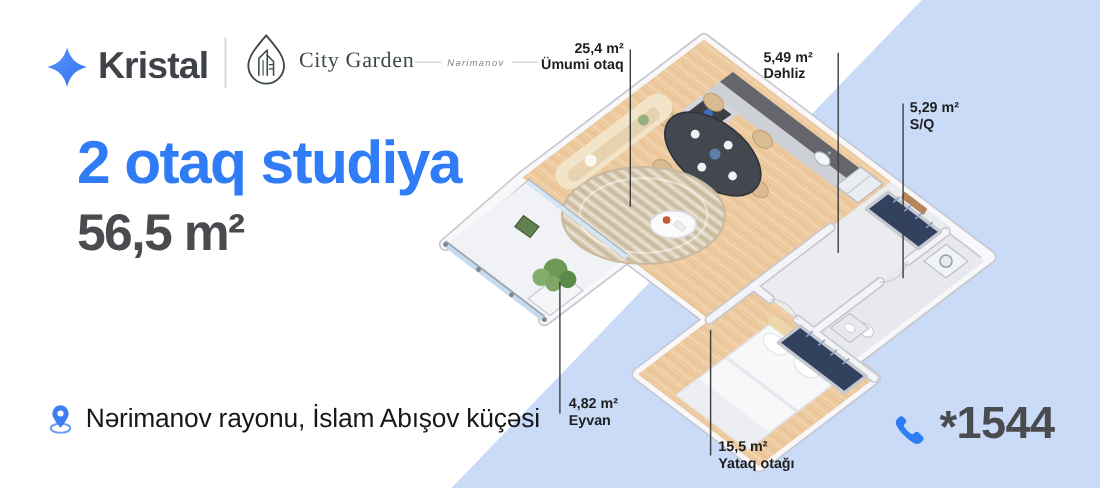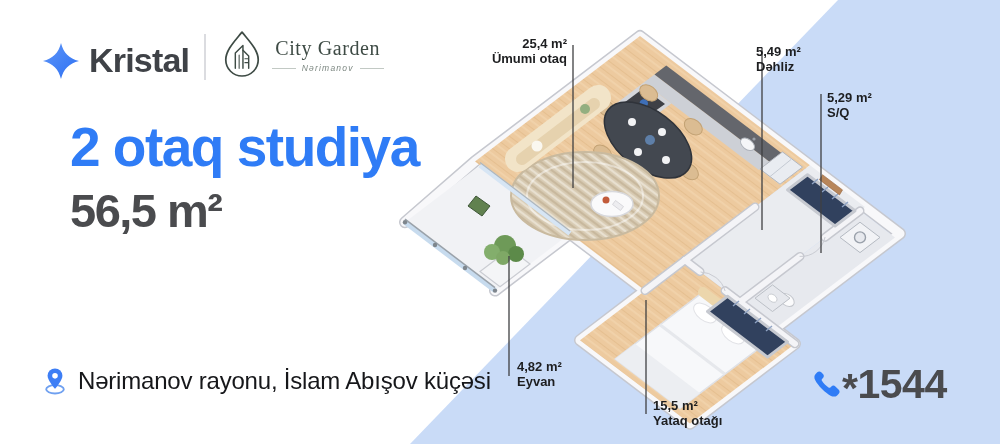--- a/index.html
+++ b/index.html
@@ -7,41 +7,41 @@
   .banner{position:relative;width:1000px;height:444px;background:#ffffff;overflow:hidden;
     font-family:"Liberation Sans","DejaVu Sans",sans-serif;}
   .bg-blue{position:absolute;inset:0;background:#C9DBF7;
     clip-path:polygon(83.8% 0,100% 0,100% 100%,41% 100%);}
   
   .logo-row{position:absolute;left:42px;top:26px;display:flex;align-items:flex-end;gap:15px;height:54px;}
   .kristal{display:flex;align-items:center;gap:9px;}
   .kristal-name{font-size:34px;font-weight:800;color:#3F4247;letter-spacing:-0.8px;}
   .logo-divider{width:1.5px;height:46px;background:#DBDCE0;}
   .citygarden{display:flex;align-items:center;gap:9px;}
-  .cg-text{display:flex;flex-direction:column;align-items:center;}
+  .cg-text{display:flex;align-items:center;}
   .cg-name{font-family:"Liberation Serif","DejaVu Serif",serif;font-size:20px;color:#3E4B45;letter-spacing:0.6px;}
   .cg-sub{display:flex;align-items:center;gap:6px;margin-top:3px;color:#7C8781;font-size:8.5px;letter-spacing:1.2px;font-style:italic;}
   .cg-sub .dash{width:24px;height:1px;background:#C2C9C4;}
   
   .headline{position:absolute;left:42px;top:116px;letter-spacing:-1.5px;font-weight:700;line-height:63px;margin-left:28px;}
   .headline .t1{font-size:55px;color:#2F7CF6;}
   .headline .t2{font-size:47px;color:#4A4B4E;}
   
   .location{position:absolute;left:42px;top:366px;display:flex;align-items:center;gap:10px;}
   .location-text{font-size:24px;font-weight:500;color:#16171A;letter-spacing:-0.2px;}
   
-  .phone{position:absolute;left:812px;top:362px;display:flex;align-items:center;cursor:pointer;}
+  .phone{position:absolute;left:812px;top:362px;display:flex;align-items:flex-end;gap:12px;cursor:pointer;}
   .phone-number{font-size:41px;font-weight:700;color:#4A4B4E;letter-spacing:-0.5px;line-height:44px;}
   .phone-number .star{display:inline-block;transform:translateY(4px);}
   
   .plan-label{position:absolute;font-size:13px;line-height:15px;color:#1D1E20;}
   .plan-label .rarea{font-weight:700;display:block;}
   .plan-label .rname{font-weight:600;display:block;}
   .label-umumi{right:433px;top:36px;text-align:right;}
-  .label-dahliz{left:756px;top:44px;}
+  .label-dahliz{left:694px;top:44px;}
   .label-sq{left:827px;top:90px;}
   .label-eyvan{left:517px;top:359px;}
   .label-yataq{left:653px;top:398px;}
   .plan-svg{position:absolute;inset:0;}
 </style>
 </head>
 <body>
 
 <div class="banner">
   <div class="bg-blue"></div>

